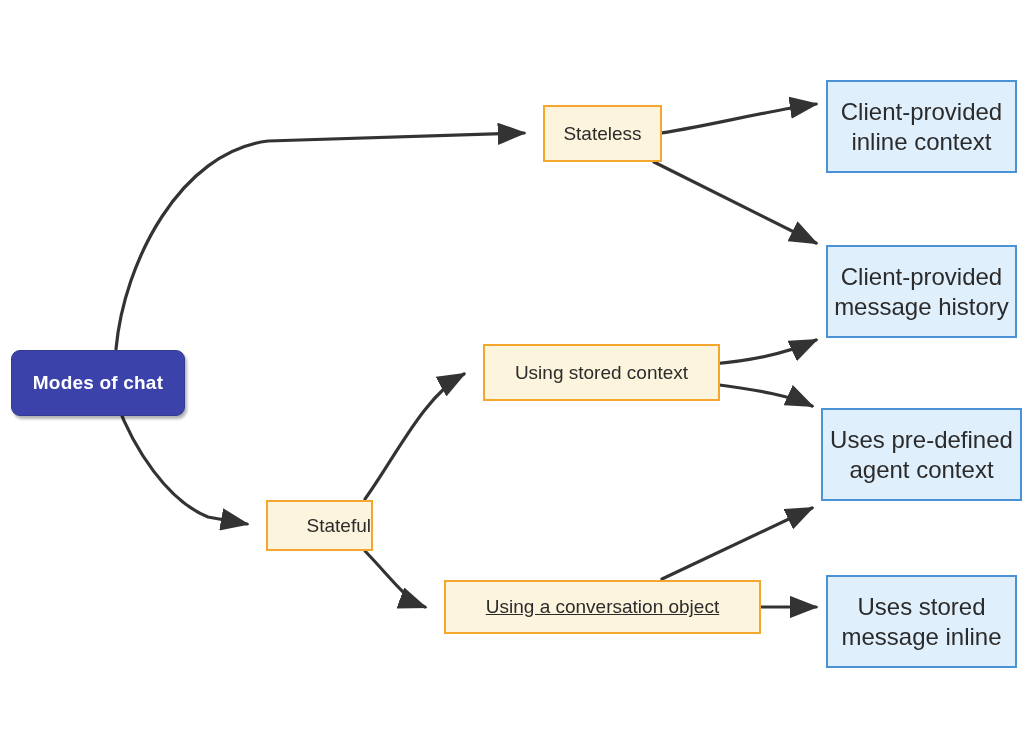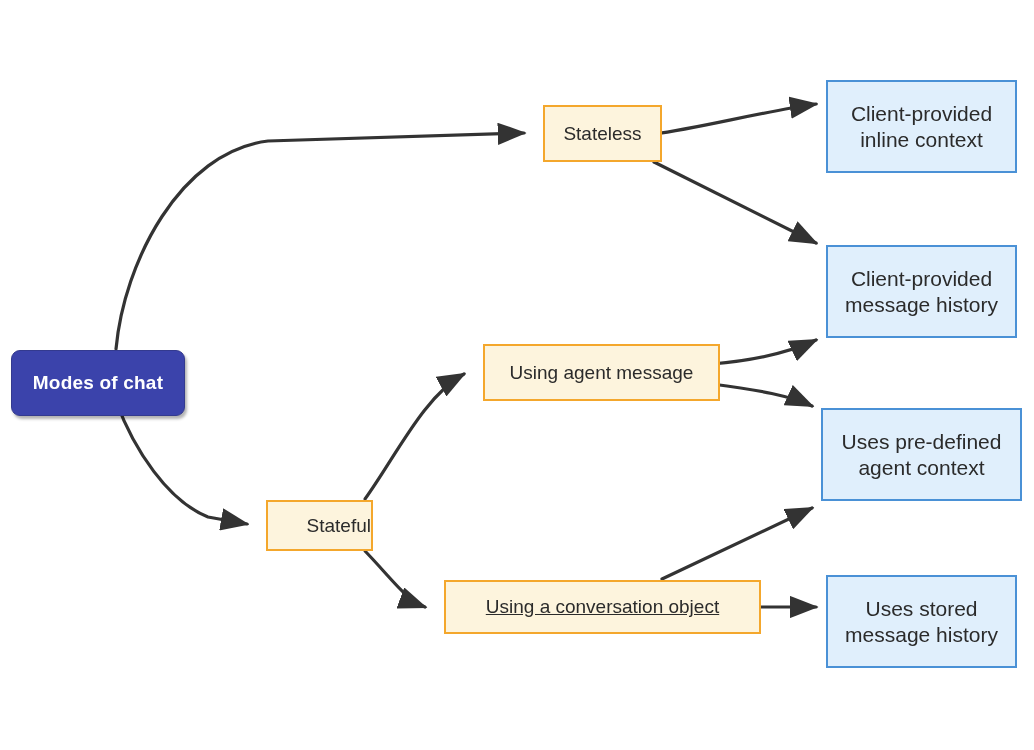--- a/index.html
+++ b/index.html
@@ -51,21 +51,21 @@
     background: #fdf4dd;
     border: 2px solid #f4a72c;
     color: #2b2b2b;
     font-size: 19px;
     margin-left: 9px;
   }
   .node-leaf {
     background: #e0effc;
     border: 2px solid #4a91d6;
     color: #2b2b2b;
-    font-size: 21px;
+    font-size: 24px;
   }
 </style>
 </head>
 <body>
 
 <div id="diagram">
 
   <svg id="edge-layer" viewBox="0 0 1034 750" width="1034" height="750" xmlns="http://www.w3.org/2000/svg">
     <defs>
       <marker id="arrowhead" markerWidth="9" markerHeight="7" refX="8.2" refY="3.5" orient="auto" markerUnits="strokeWidth">
@@ -83,25 +83,25 @@
         <path d="M 712 384 C 760 390 790 396 812 406" marker-end="url(#arrowhead)"></path>
         <path d="M 662 579 L 812 508" marker-end="url(#arrowhead)"></path>
         <path d="M 752 607 L 816 607" marker-end="url(#arrowhead)"></path>
       </g>
   </svg>
 
   <div id="node-layer">
       <div class="node node-root" style="left: 11px; top: 350px; width: 174px; height: 66px;"><span>Modes of chat</span></div>
       <div class="node node-branch" style="left: 534px; top: 105px; width: 119px; height: 57px;"><span>Stateless</span></div>
       <div class="node node-branch" style="left: 257px; top: 500px; width: 107px; height: 51px; justify-content: flex-end;"><span>Stateful</span></div>
-      <div class="node node-branch" style="left: 474px; top: 344px; width: 237px; height: 57px;"><span>Using agent message</span></div>
+      <div class="node node-branch" style="left: 474px; top: 344px; width: 237px; height: 57px;"><span>Using stored context</span></div>
       <div class="node node-branch" style="left: 435px; top: 580px; width: 317px; height: 54px; text-decoration: underline;"><span>Using a conversation object</span></div>
       <div class="node node-leaf" style="left: 826px; top: 80px; width: 191px; height: 93px;"><span>Client-provided
 inline context</span></div>
       <div class="node node-leaf" style="left: 826px; top: 245px; width: 191px; height: 93px;"><span>Client-provided
 message history</span></div>
       <div class="node node-leaf" style="left: 821px; top: 408px; width: 201px; height: 93px;"><span>Uses pre-defined
 agent context</span></div>
       <div class="node node-leaf" style="left: 826px; top: 575px; width: 191px; height: 93px;"><span>Uses stored
-message history</span></div>
+message inline</span></div>
     </div>
 
 </div>
 
 </body></html>

